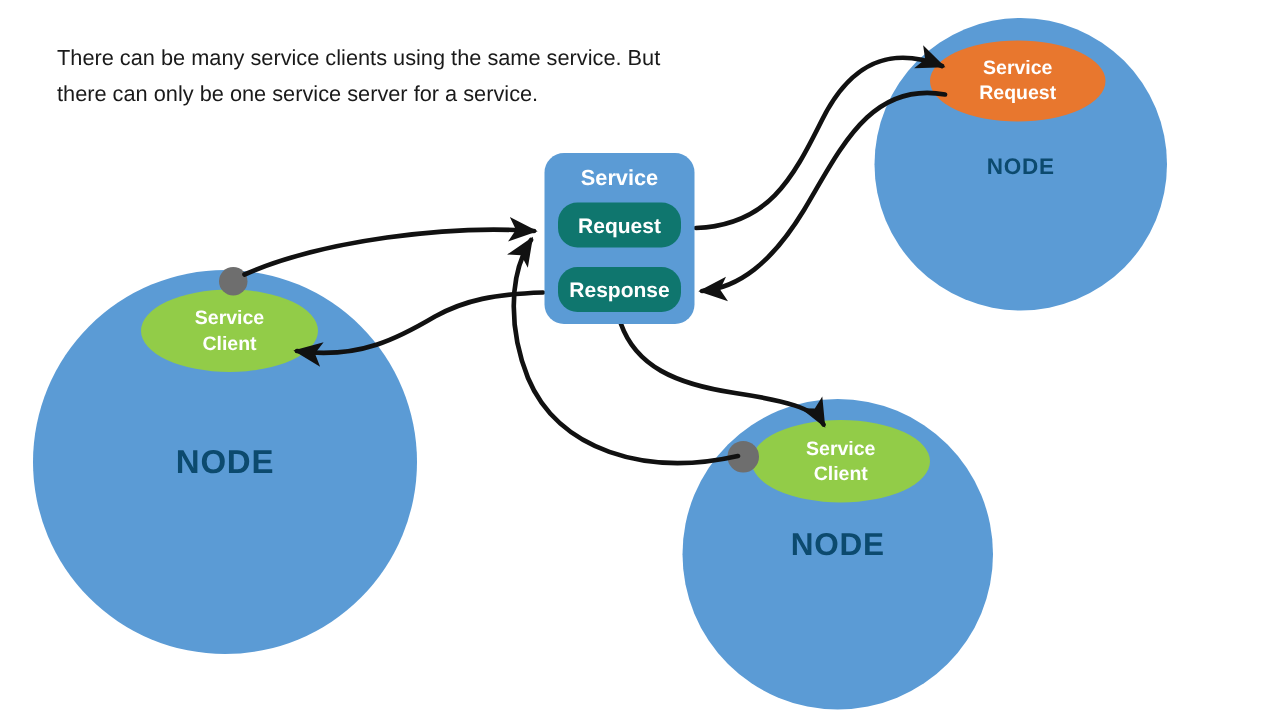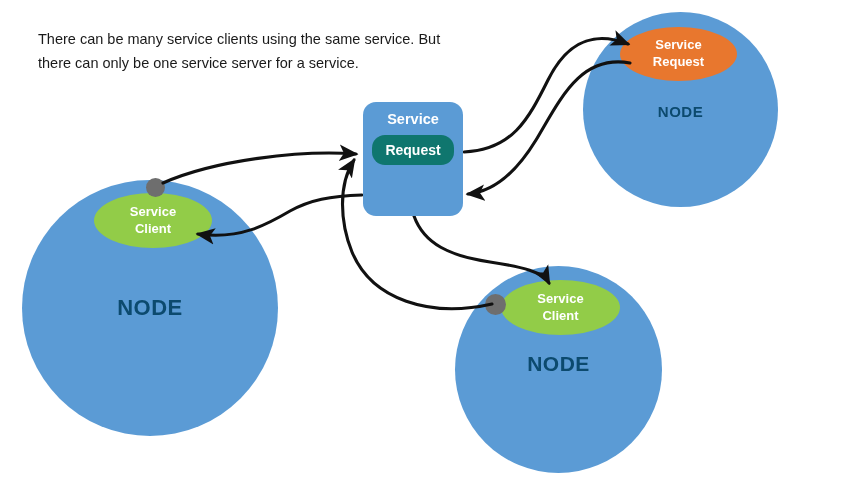--- a/index.html
+++ b/index.html
@@ -154,15 +154,16 @@
 
       <path d="M464,152 C512,150 528,120 548,80 C568,40 595,31 628,44"></path>
 
       <path d="M630,63 C580,54 560,100 536,140 C514,176 492,192 468,194"></path>
     </g>
   </svg>
 
   <div id="service-box">
     <div id="service-title">Service</div>
     <div class="msg-box" id="msg-request">Request</div>
+    <div class="msg-box" id="msg-response">Response</div>
   </div>
 
 </div>
 
 </body></html>

